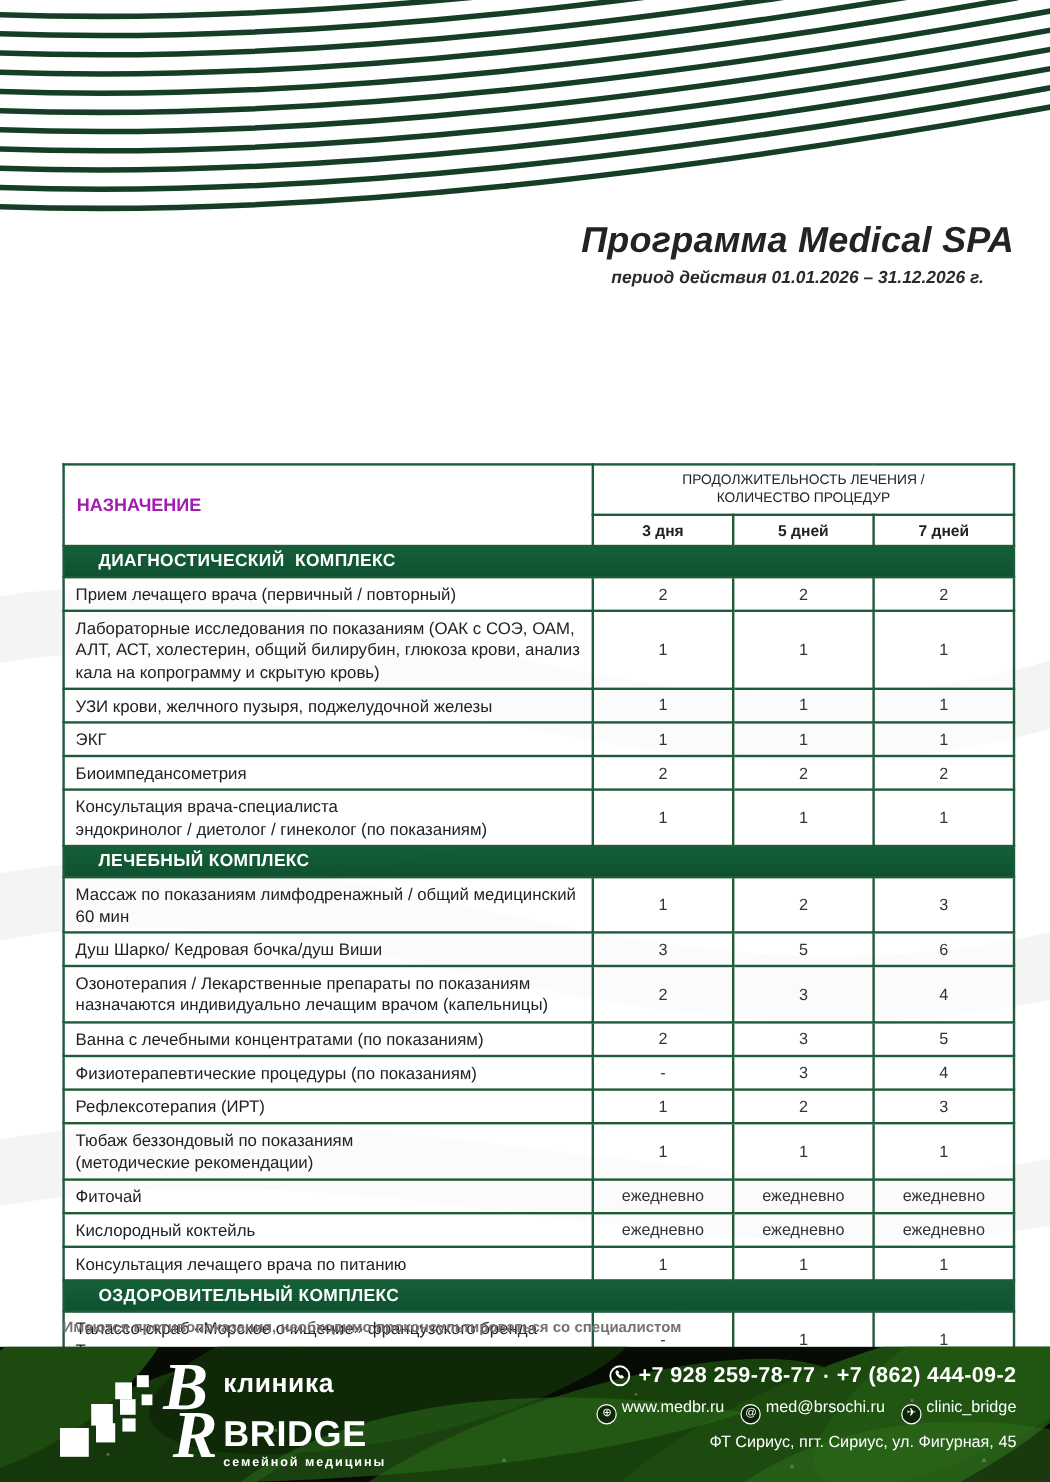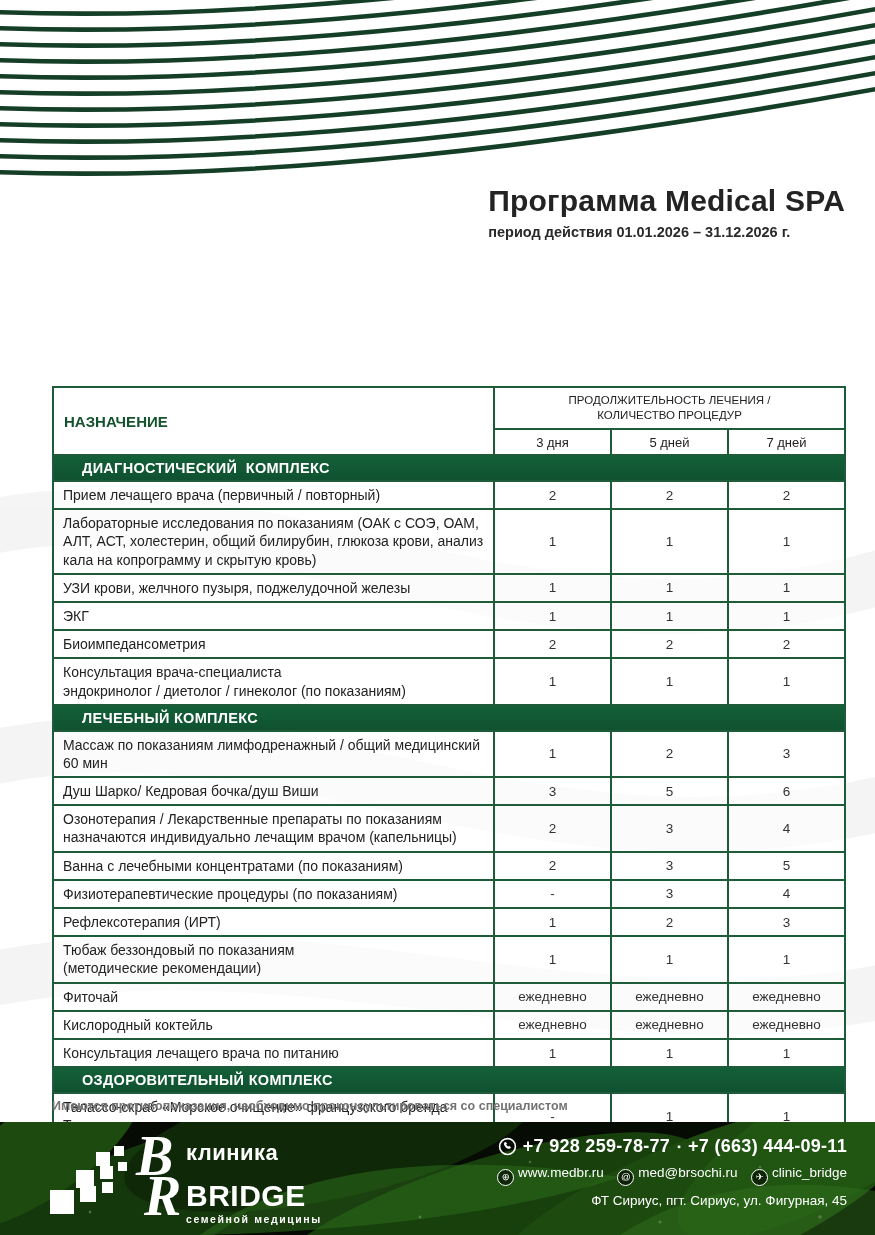--- a/index.html
+++ b/index.html
@@ -5,39 +5,39 @@
   html,body{margin:0;padding:0;background:#e8e8e8;}
   .page{
     position:relative;width:875px;height:1235px;margin:0 auto;
     background:#ffffff;overflow:hidden;
     font-family:"Liberation Sans", sans-serif;color:#1d1d1b;
   }
   .decor-top{position:absolute;top:0;left:0;z-index:0;}
   .decor-swoosh{position:absolute;top:290px;left:0;z-index:0;}
 
   
-  .title-block{position:absolute;top:184px;right:30px;text-align:left;z-index:2;}
+  .title-block{position:absolute;top:184px;right:30px;text-align:center;z-index:2;font-style:italic;}
   .program-label{font-size:30px;font-weight:700;color:#232323;letter-spacing:.2px;}
   .program-name{font-size:47px;font-weight:800;color:#15693a;letter-spacing:1px;margin-top:2px;}
   .validity{font-size:14.5px;font-weight:700;color:#2a2a2a;margin-top:6px;}
 
   .intro-heading{position:absolute;top:303px;left:55px;z-index:2;
     font-size:24px;font-weight:700;line-height:1.42;color:#242424;}
 
   
   .table-wrap{position:absolute;top:386px;left:52px;width:793px;z-index:2;}
   table.proc{border-collapse:collapse;table-layout:fixed;width:793px;}
   table.proc col.c-name{width:441px;}
   table.proc col.c-v{width:117px;}
   table.proc th,table.proc td{border:2px solid #1e5c39;}
   th.name-h{background:rgba(255,255,255,.6);text-align:left;vertical-align:middle;
-    padding:6px 10px;font-size:15px;font-weight:700;color:#14532d;}
+    padding:6px 10px;font-size:15px;font-weight:700;color:#a21caf;}
   th.dur-h{background:rgba(255,255,255,.6);font-size:11.5px;font-weight:400;color:#222;
     line-height:1.3;padding:3px 4px;height:34px;vertical-align:middle;}
-  th.day-h{background:rgba(255,255,255,.6);font-size:13px;font-weight:400;color:#222;
+  th.day-h{background:rgba(255,255,255,.6);font-size:13px;font-weight:700;color:#222;
     padding:2px;height:20px;}
   td.name-cell{background:rgba(255,255,255,.6);font-size:14px;color:#222;line-height:1.3;
     padding:4px 8px 4px 9px;white-space:pre-line;vertical-align:middle;}
   td.val-cell{background:rgba(255,255,255,.6);font-size:13.5px;color:#333;text-align:center;
     vertical-align:middle;padding:4px 4px;}
   tr.section-row td{background:linear-gradient(#146038,#0f5130);color:#fff;
     font-size:14.5px;font-weight:700;padding:4px 28px;letter-spacing:.3px;white-space:pre-line;}
   tr.total-row td{background:#0b3e22;color:#fff;font-weight:700;border-color:#0b3e22;}
   td.total-label{font-size:14.5px;padding:6px 10px;letter-spacing:.2px;}
   td.total-val{font-size:14.5px;text-align:center;padding:6px 2px;}
@@ -307,21 +307,21 @@
         <div class="logo-bridge">BRIDGE</div>
         <div class="logo-sub">семейной медицины</div>
       </div>
     </div>
 
     <div class="contacts">
       <div class="phone-line">
         <svg class="wa-icon" width="19" height="19" viewBox="0 0 24 24">
           <circle cx="12" cy="12" r="10" fill="none" stroke="#fff" stroke-width="2"></circle>
           <path d="M8.2 6.8c-1.3 1.3-.8 3.8 1.4 6s4.7 2.7 6 1.4l.9-.9-2.4-2.4-1.1 1.1c-.6-.1-2.5-2-2.6-2.6l1.1-1.1-2.4-2.4z" fill="#fff"></path>
-        </svg><span>+7 928 259-78-77</span><span class="sep">▪</span><span>+7 (663) 444-09-11</span>
+        </svg><span>+7 928 259-78-77</span><span class="sep">▪</span><span>+7 (862) 444-09-2</span>
       </div>
       <div class="web-line">
         <span class="icon-circ">⊕</span>
         <span>www.medbr.ru</span>
         <span class="item icon-circ">@</span>
         <span>med@brsochi.ru</span>
         <span class="item icon-circ">✈</span>
         <span>clinic_bridge</span>
       </div>
       <div class="addr-line">ФТ Сириус, пгт. Сириус, ул. Фигурная, 45</div>

